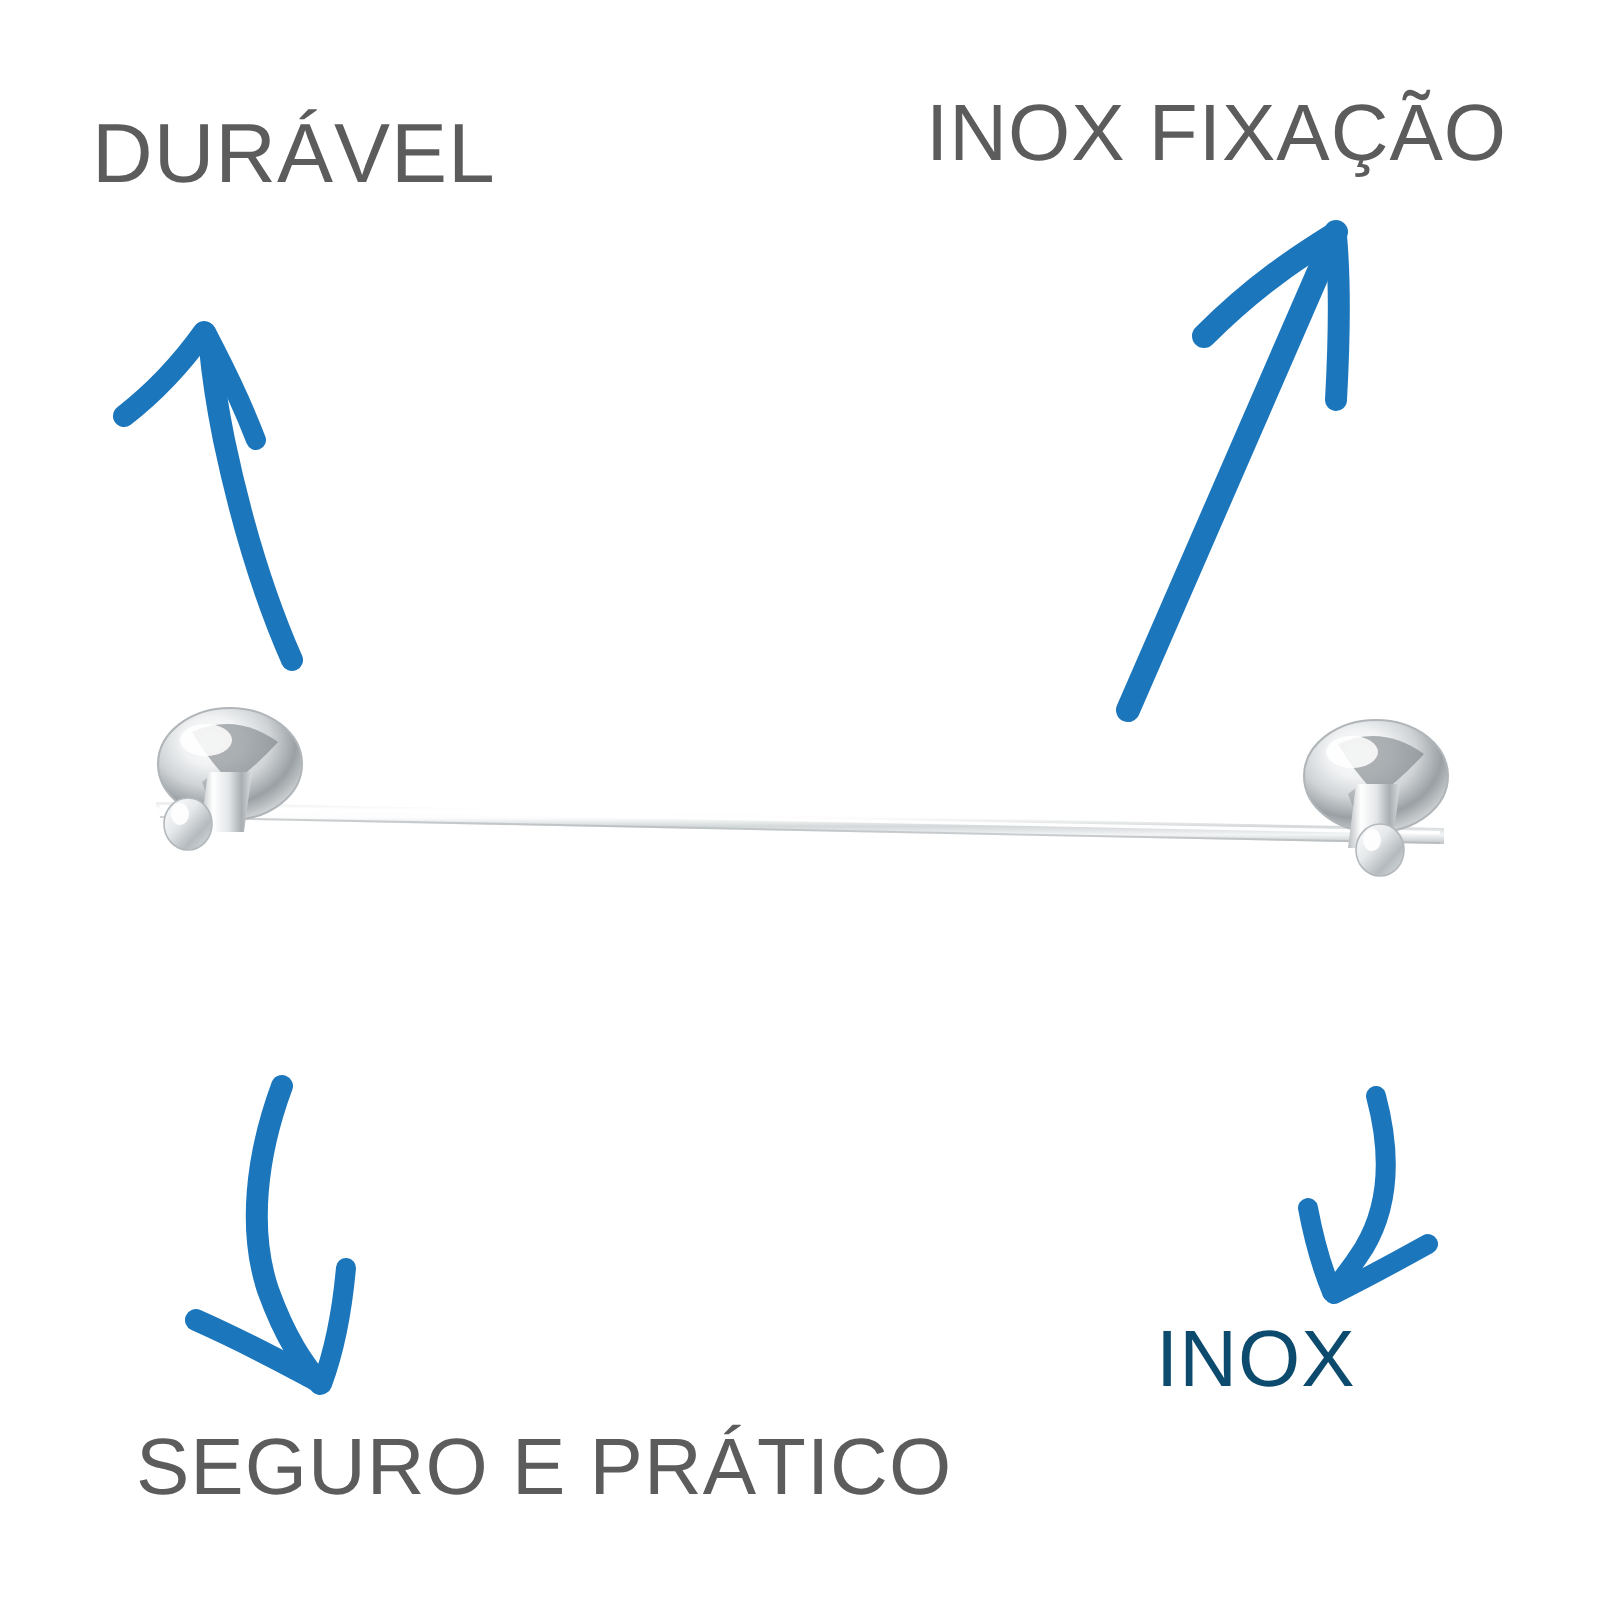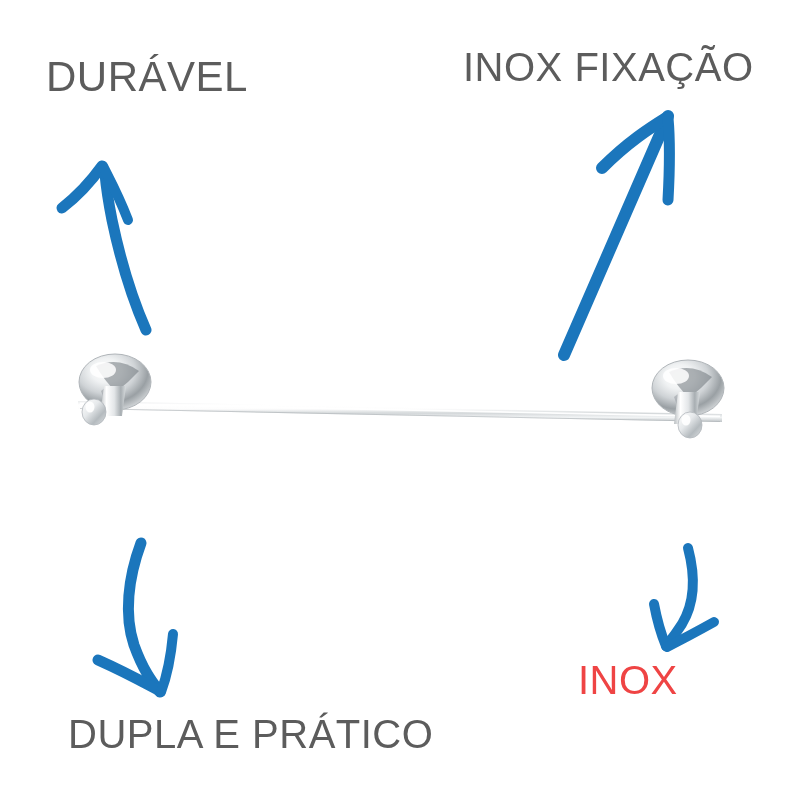--- a/index.html
+++ b/index.html
@@ -190,17 +190,17 @@
       <path d="M 666 646 C 661 634 657 620 654 604" fill="none" stroke="#1b76bc" stroke-width="10" stroke-linecap="round"></path>
 
       <path d="M 667 647 C 681 640 696 632 714 622" fill="none" stroke="#1b76bc" stroke-width="10" stroke-linecap="round"></path>
     </g>
   </svg>
 
   <div class="callout" id="label-duravel" style="color: rgb(92, 92, 92);">DURÁVEL</div>
 
   <div class="callout" id="label-dupla" style="color: rgb(92, 92, 92);">INOX FIXAÇÃO</div>
 
-  <div class="callout" id="label-seguro" style="color: rgb(92, 92, 92);">DUPLA E PRÁTICO</div>
-
-  <div class="callout" id="label-inox" style="color: #ef4444;">INOX</div>
+  <div class="callout" id="label-seguro" style="color: rgb(92, 92, 92);">SEGURO E PRÁTICO</div>
+
+  <div class="callout" id="label-inox" style="color: #0c4a6e;">INOX</div>
 
 </div>
 
 </body></html>

